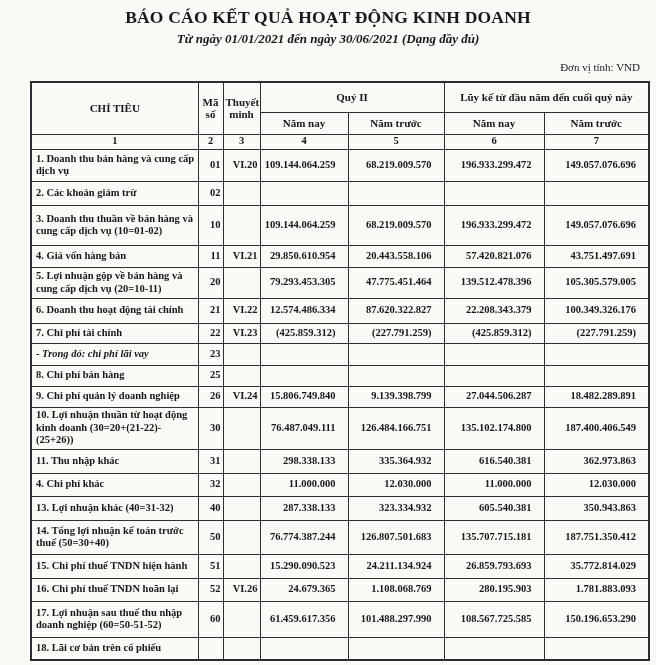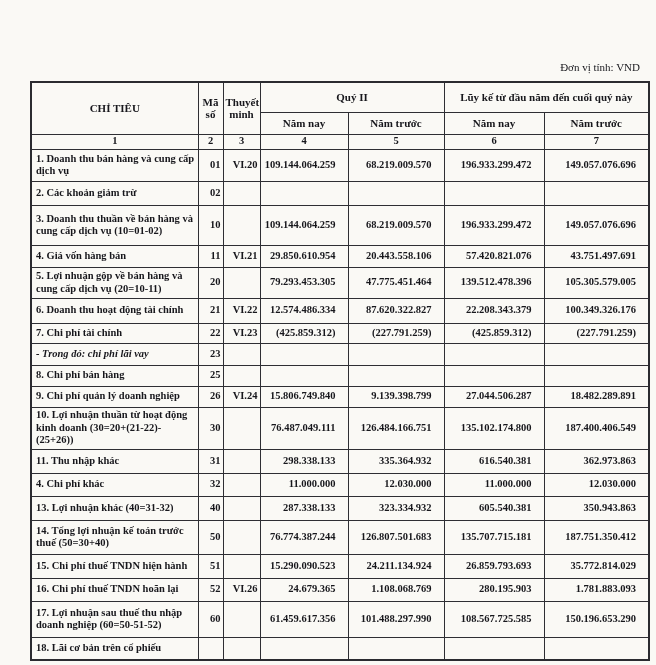--- a/index.html
+++ b/index.html
@@ -68,20 +68,22 @@
   td.label { text-align: left; padding-left: 4px; padding-right: 2px; }
   td.code, td.note { text-align: right; }
   td.num  { text-align: right; padding-right: 12px; }
   tr.sub-item td.label { font-style: italic; }
 </style>
 </head>
 <body>
 
 <div class="page">
 
+  <div class="report-title">BÁO CÁO KẾT QUẢ HOẠT ĐỘNG KINH DOANH</div>
+  <div class="report-subtitle">Từ ngày 01/01/2021 đến ngày 30/06/2021 (Dạng đầy đủ)</div>
   <div class="unit-label">Đơn vị tính: VND</div>
 
   <table class="statement">
     <colgroup>
       <col style="width:167px">
       <col style="width:25px">
       <col style="width:37px">
       <col style="width:88px">
       <col style="width:96px">
       <col style="width:100px">

